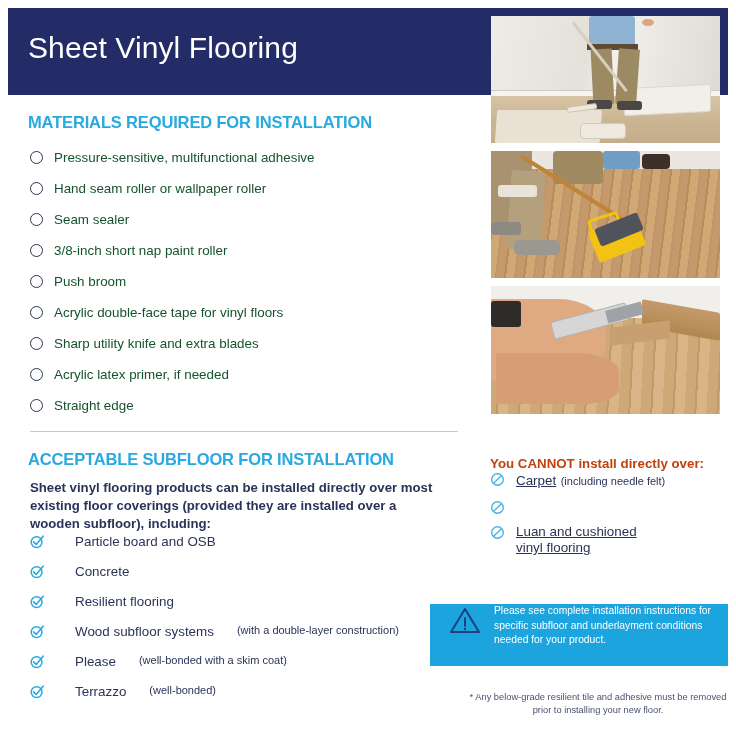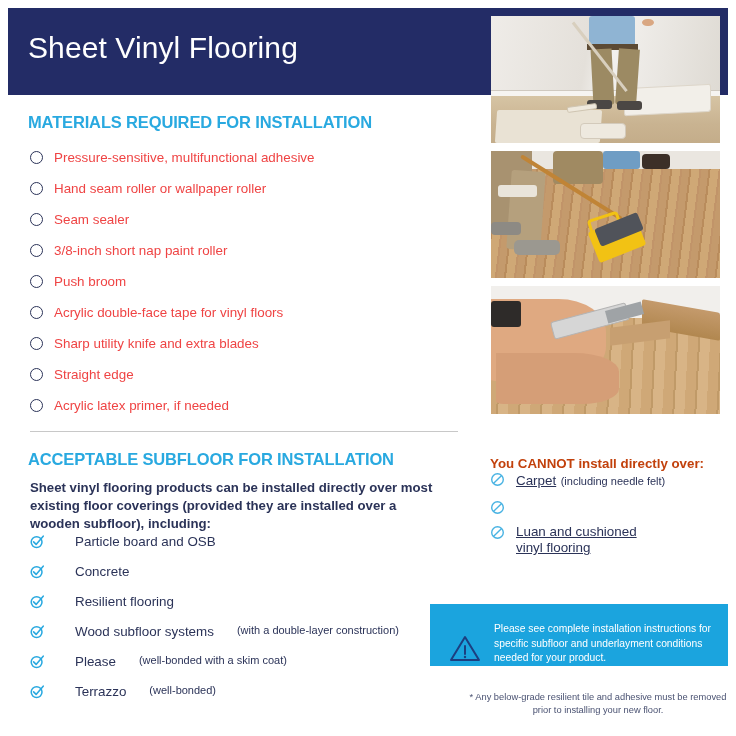--- a/index.html
+++ b/index.html
@@ -255,21 +255,21 @@
   ul.clean { list-style: none; }
 
   .mat-item {
     display: flex;
     align-items: center;
     padding-left: 22px;
     height: 31px;
   }
   .mat-item .label {
     font-size: 13.4px;
-    color: #ef4444;
+    color: #14532d;
     margin-left: 11px;
     white-space: nowrap;
   }
 
   .circle-icon {
     flex: 0 0 auto;
     width: 13px; height: 13px;
     border: 1.6px solid #2b3358;
     border-radius: 50%;
   }
@@ -354,21 +354,21 @@
 
   
   .callout {
     position: absolute;
     left: 422px;
     top: 596px;
     width: 298px;
     height: 62px;
     background: #1ba4de;
     display: flex;
-    align-items: flex-end;
+    align-items: flex-start;
   }
   .callout .warn-icon {
     flex: 0 0 auto;
     width: 34px; height: 34px;
     margin-left: 18px;
   }
   .callout .callout-text {
     margin-left: 12px;
     margin-right: 10px;
     color: #ffffff;
@@ -476,25 +476,25 @@
         <li class="mat-item">
           <span class="circle-icon"></span>
           <span class="label">Acrylic double-face tape for vinyl floors</span>
         </li>
         <li class="mat-item">
           <span class="circle-icon"></span>
           <span class="label">Sharp utility knife and extra blades</span>
         </li>
         <li class="mat-item">
           <span class="circle-icon"></span>
+          <span class="label">Acrylic latex primer, if needed</span>
+        </li>
+        <li class="mat-item">
+          <span class="circle-icon"></span>
           <span class="label">Straight edge</span>
-        </li>
-        <li class="mat-item">
-          <span class="circle-icon"></span>
-          <span class="label">Acrylic latex primer, if needed</span>
         </li>
       </ul>
 
       <div class="divider"></div>
 
       <div class="section-title">ACCEPTABLE SUBFLOOR FOR INSTALLATION</div>
 
       <div class="intro-text">Sheet vinyl flooring products can be installed directly over most existing floor coverings (provided they are installed over a wooden subfloor), including:</div>
 
       <ul class="clean">

